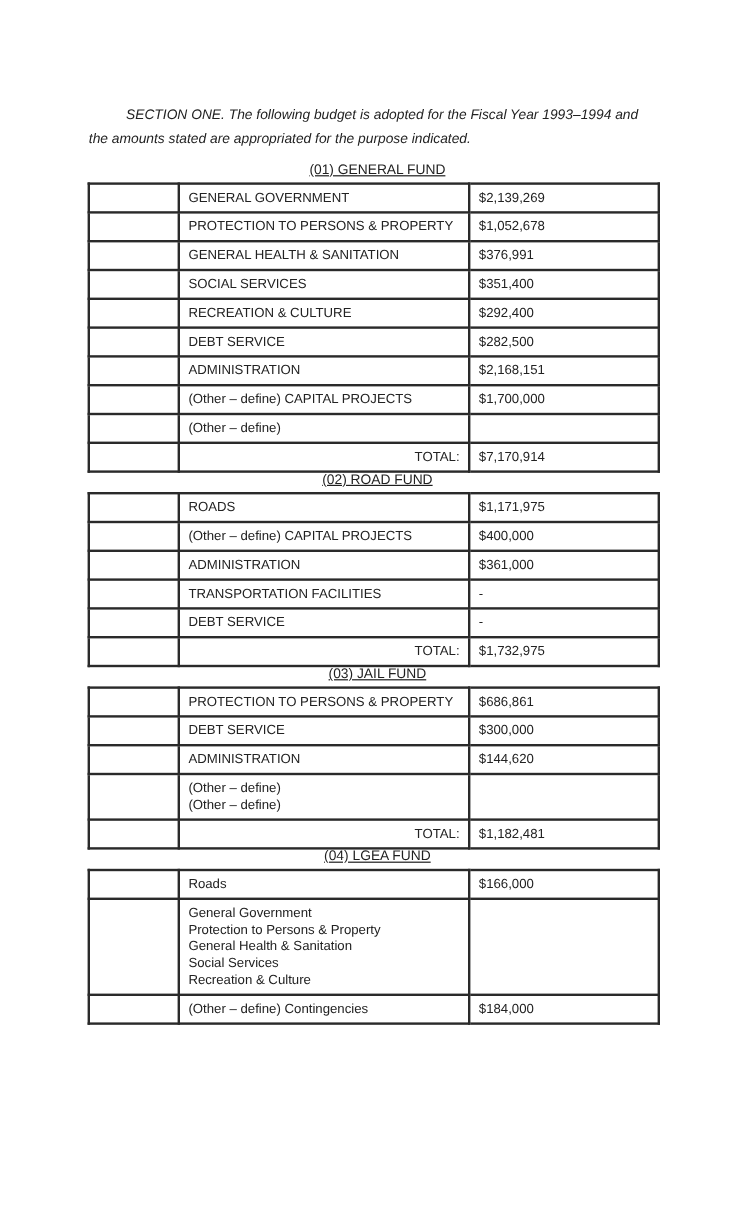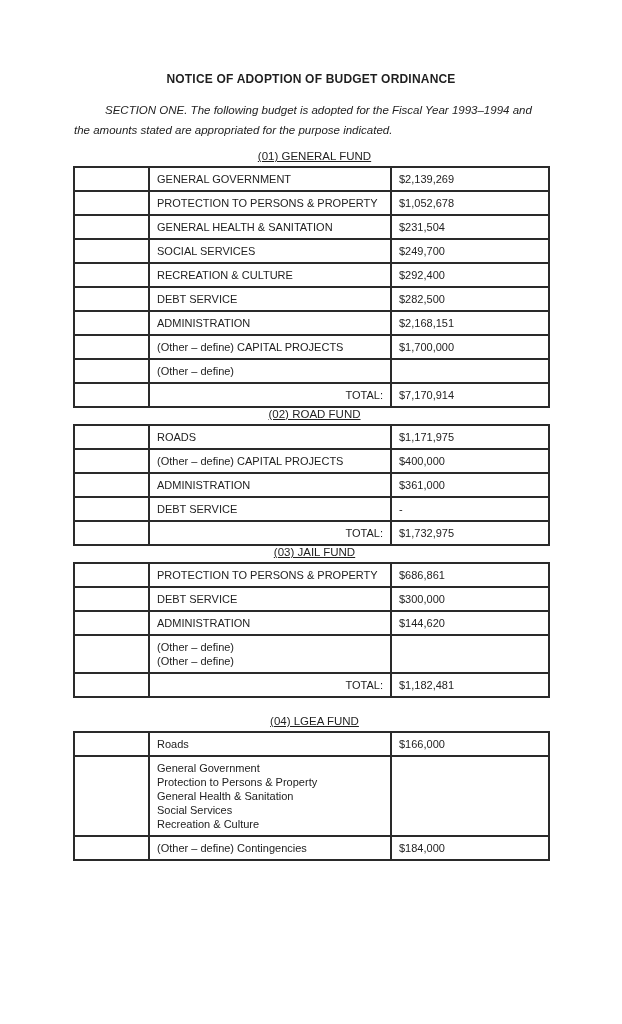--- a/index.html
+++ b/index.html
@@ -32,21 +32,21 @@
     text-indent: 31px;
     color: #222222;
     font-style: italic;
   }
   .fund-section {
     margin-left: 73px;
     width: 483px;
   }
   .fund-section.first  { margin-top: 10px; }
   .fund-section.gap-lg { }
-  .fund-section.gap-md { margin-top: 17px; }
+  .fund-section.gap-md { }
   .fund-heading {
     text-align: center;
     font-size: 11.5px;
     font-weight: normal;
     text-decoration: underline;
     color: #1f1f1f;
     margin: 0 0 4px 0;
   }
   table.budget {
     border-collapse: collapse;
@@ -67,21 +67,20 @@
     white-space: nowrap;
   }
   table.budget td.multiline { white-space: normal; }
   table.budget td.total-label { text-align: right; }
 </style>
 </head>
 <body>
 
 <div class="page">
 
-  <div class="doc-title">NOTICE OF ADOPTION OF BUDGET ORDINANCE</div>
 
   <p class="intro">SECTION ONE. The following budget is adopted for the Fiscal Year 1993–1994 and the amounts stated are appropriated for the purpose indicated.</p>
 
   <div class="fund-section first">
     <div class="fund-heading">(01) GENERAL FUND</div>
     <table class="budget">
       <colgroup>
           <col class="c1">
           <col class="c2">
           <col class="c3">
@@ -93,26 +92,26 @@
           <td>$2,139,269</td>
         </tr>
         <tr>
           <td></td>
           <td>PROTECTION TO PERSONS &amp; PROPERTY</td>
           <td>$1,052,678</td>
         </tr>
         <tr>
           <td></td>
           <td>GENERAL HEALTH &amp; SANITATION</td>
-          <td>$231,504</td>
+          <td>$376,991</td>
         </tr>
         <tr>
           <td></td>
           <td>SOCIAL SERVICES</td>
-          <td>$249,700</td>
+          <td>$351,400</td>
         </tr>
         <tr>
           <td></td>
           <td>RECREATION &amp; CULTURE</td>
           <td>$292,400</td>
         </tr>
         <tr>
           <td></td>
           <td>DEBT SERVICE</td>
           <td>$282,500</td>
@@ -157,20 +156,25 @@
         </tr>
         <tr>
           <td></td>
           <td>(Other – define) CAPITAL PROJECTS</td>
           <td>$400,000</td>
         </tr>
         <tr>
           <td></td>
           <td>ADMINISTRATION</td>
           <td>$361,000</td>
+        </tr>
+        <tr>
+          <td></td>
+          <td>TRANSPORTATION FACILITIES</td>
+          <td>-</td>
         </tr>
         <tr>
           <td></td>
           <td>DEBT SERVICE</td>
           <td>-</td>
         </tr>
         <tr>
           <td></td>
           <td class="total-label">TOTAL:</td>
           <td>$1,732,975</td>

